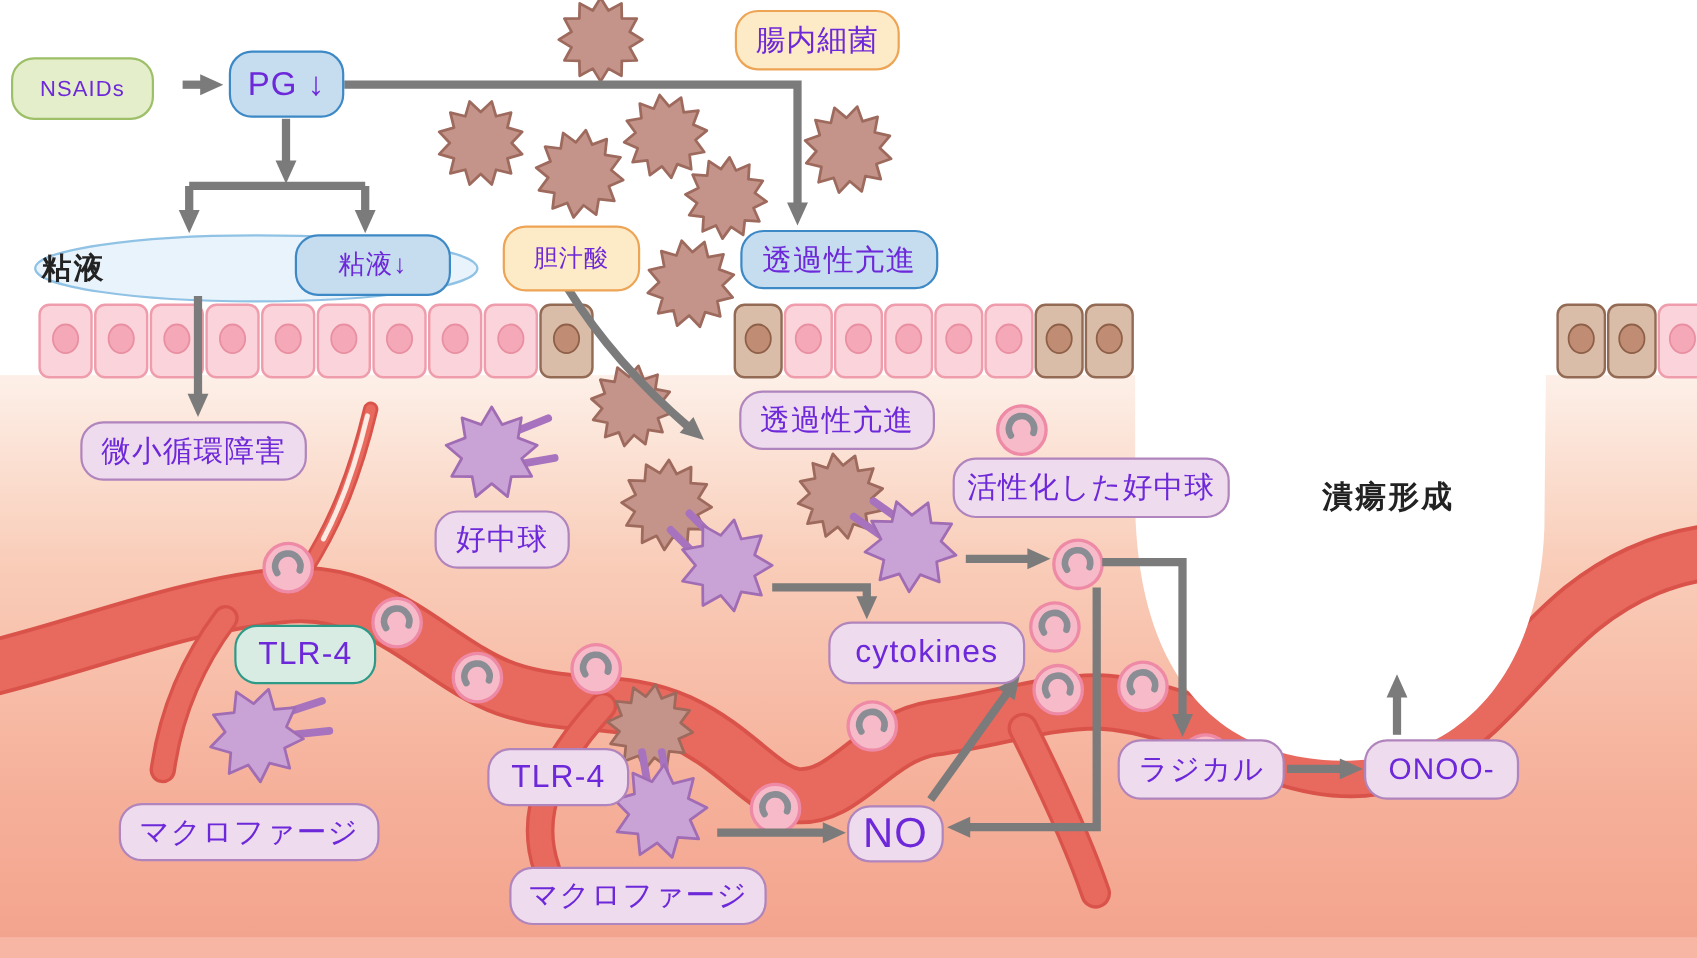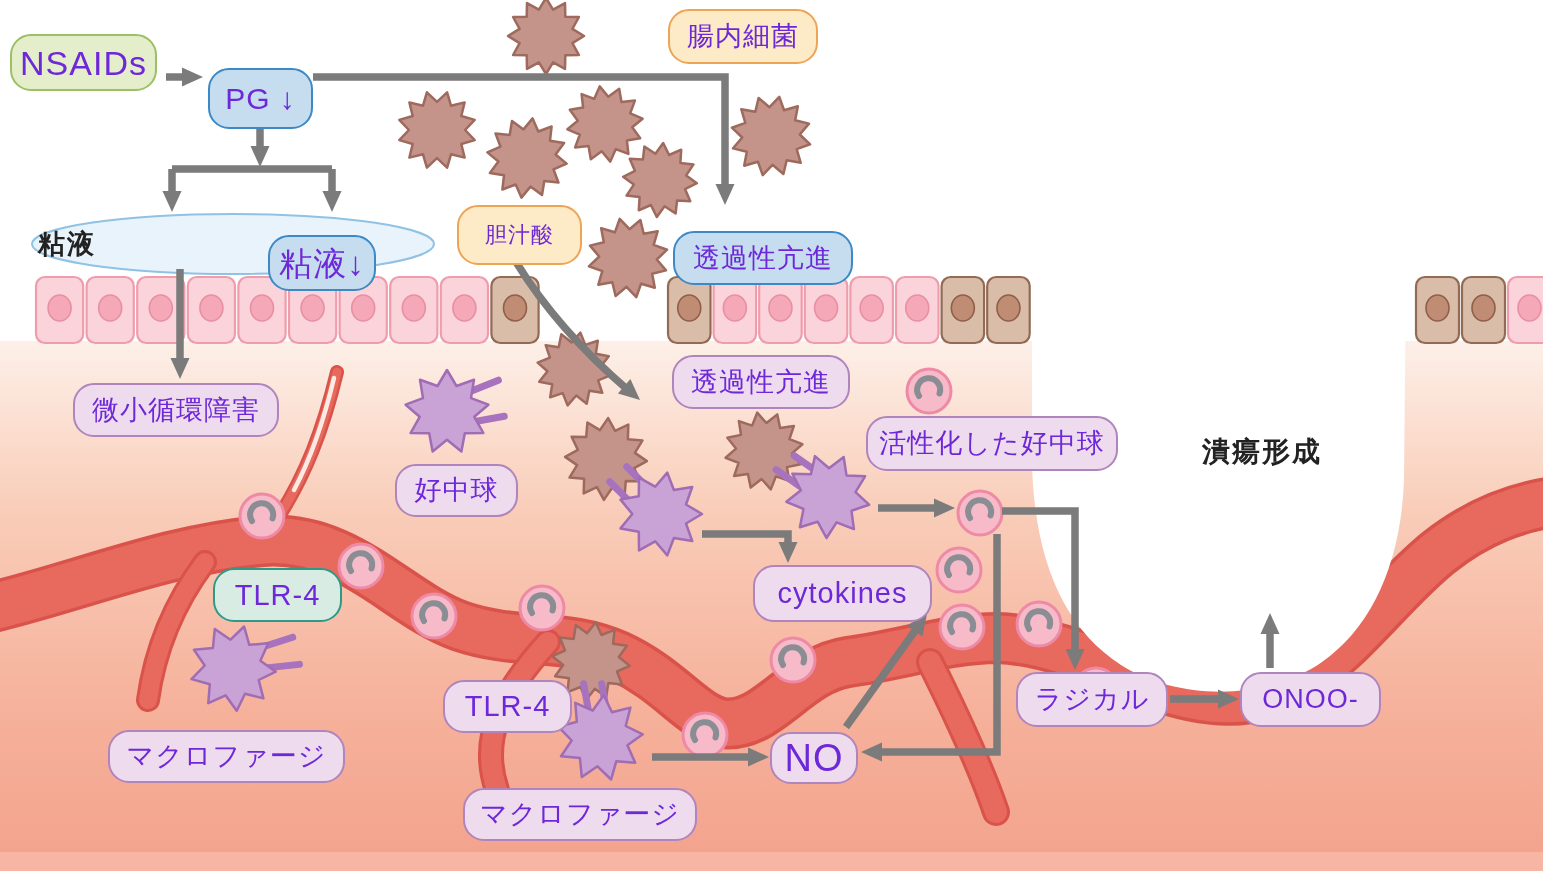--- a/index.html
+++ b/index.html
@@ -2,21 +2,21 @@
 <html style="--green-fill: #e5eecb; --green-border: #9cbf67; --blue-fill: #c6dcef; --blue-border: #3d89c6; --orange-fill: #fdeac6; --orange-border: #eea455; --lav-fill: #eedbee; --lav-border: #b084bc; --teal-fill: #d9ece3; --teal-border: #2d9a87;"><head>
 <meta charset="utf-8">
 <style>
   html,body{margin:0;padding:0;background:#fff;font-family:"Liberation Sans","DejaVu Sans",sans-serif;}
   #stage{position:relative;width:1543px;height:871px;background:#ffffff;overflow:hidden;}
   #scene{position:absolute;left:0;top:0;}
   .box{position:absolute;display:flex;align-items:center;justify-content:center;
        box-sizing:border-box;border-radius:21px;color:#6d28d9;white-space:nowrap;
        letter-spacing:1px;line-height:1;text-align:center;}
   .green {background:var(--green-fill); border:2.5px solid var(--green-border);}
-  .blue  {background:var(--blue-fill);  border:2.5px solid var(--blue-border);margin-top:22px;}
+  .blue  {background:var(--blue-fill);  border:2.5px solid var(--blue-border);}
   .orange{background:var(--orange-fill);border:2.5px solid var(--orange-border);}
   .lav   {background:var(--lav-fill);   border:2.5px solid var(--lav-border);}
   .teal  {background:var(--teal-fill);  border:2.5px solid var(--teal-border);}
   .plain{position:absolute;color:#222;white-space:nowrap;letter-spacing:2px;line-height:1;font-weight:bold;}
 </style>
 </head>
 <body>
 
 <div id="stage">
 
@@ -198,23 +198,23 @@
         <polygon points="0,0 -21,-9.5 -21,9.5" fill="#7b7b7b" transform="translate(955,508) rotate(0)"></polygon>
         <polygon points="0,0 -21,-9.5 -21,9.5" fill="#7b7b7b" transform="translate(1075,670) rotate(90)"></polygon>
         <polygon points="0,0 -21,-9.5 -21,9.5" fill="#7b7b7b" transform="translate(861,752) rotate(180)"></polygon>
         <polygon points="0,0 -21,-9.5 -21,9.5" fill="#7b7b7b" transform="translate(927,614) rotate(-54)"></polygon>
         <polygon points="0,0 -21,-9.5 -21,9.5" fill="#7b7b7b" transform="translate(769,757) rotate(0)"></polygon>
         <polygon points="0,0 -21,-9.5 -21,9.5" fill="#7b7b7b" transform="translate(1239,699) rotate(0)"></polygon>
         <polygon points="0,0 -21,-9.5 -21,9.5" fill="#7b7b7b" transform="translate(1270,613) rotate(-90)"></polygon>
       </g>
   </svg>
 
-  <div class="box green" style="left:10px;top:34px;width:147px;height:57px;font-size:34px">NSAIDs</div>
+  <div class="box green" style="left:10px;top:52px;width:130px;height:57px;font-size:20px">NSAIDs</div>
   <div class="box blue" style="left:208px;top:46px;width:105px;height:61px;font-size:30px">PG ↓</div>
-  <div class="box blue" style="left:268px;top:213px;width:108px;height:56px;font-size:33px">粘液↓</div>
+  <div class="box blue" style="left:268px;top:213px;width:142px;height:56px;font-size:24px">粘液↓</div>
   <div class="plain" style="left:38px;top:231px;font-size:27px">粘液</div>
   <div class="box orange" style="left:668px;top:9px;width:150px;height:55px;font-size:27px">腸内細菌</div>
   <div class="box orange" style="left:457px;top:205px;width:125px;height:60px;font-size:22px">胆汁酸</div>
   <div class="box blue" style="left:673px;top:209px;width:180px;height:54px;font-size:27px">透過性亢進</div>
   <div class="box lav" style="left:73px;top:383px;width:206px;height:54px;font-size:27px">微小循環障害</div>
   <div class="box lav" style="left:672px;top:355px;width:178px;height:54px;font-size:27px">透過性亢進</div>
   <div class="box lav" style="left:395px;top:464px;width:123px;height:53px;font-size:27px">好中球</div>
   <div class="box teal" style="left:213px;top:568px;width:129px;height:54px;font-size:29px">TLR-4</div>
   <div class="box lav" style="left:108px;top:730px;width:237px;height:53px;font-size:27px">マクロファージ</div>
   <div class="box lav" style="left:443px;top:680px;width:129px;height:53px;font-size:29px">TLR-4</div>

